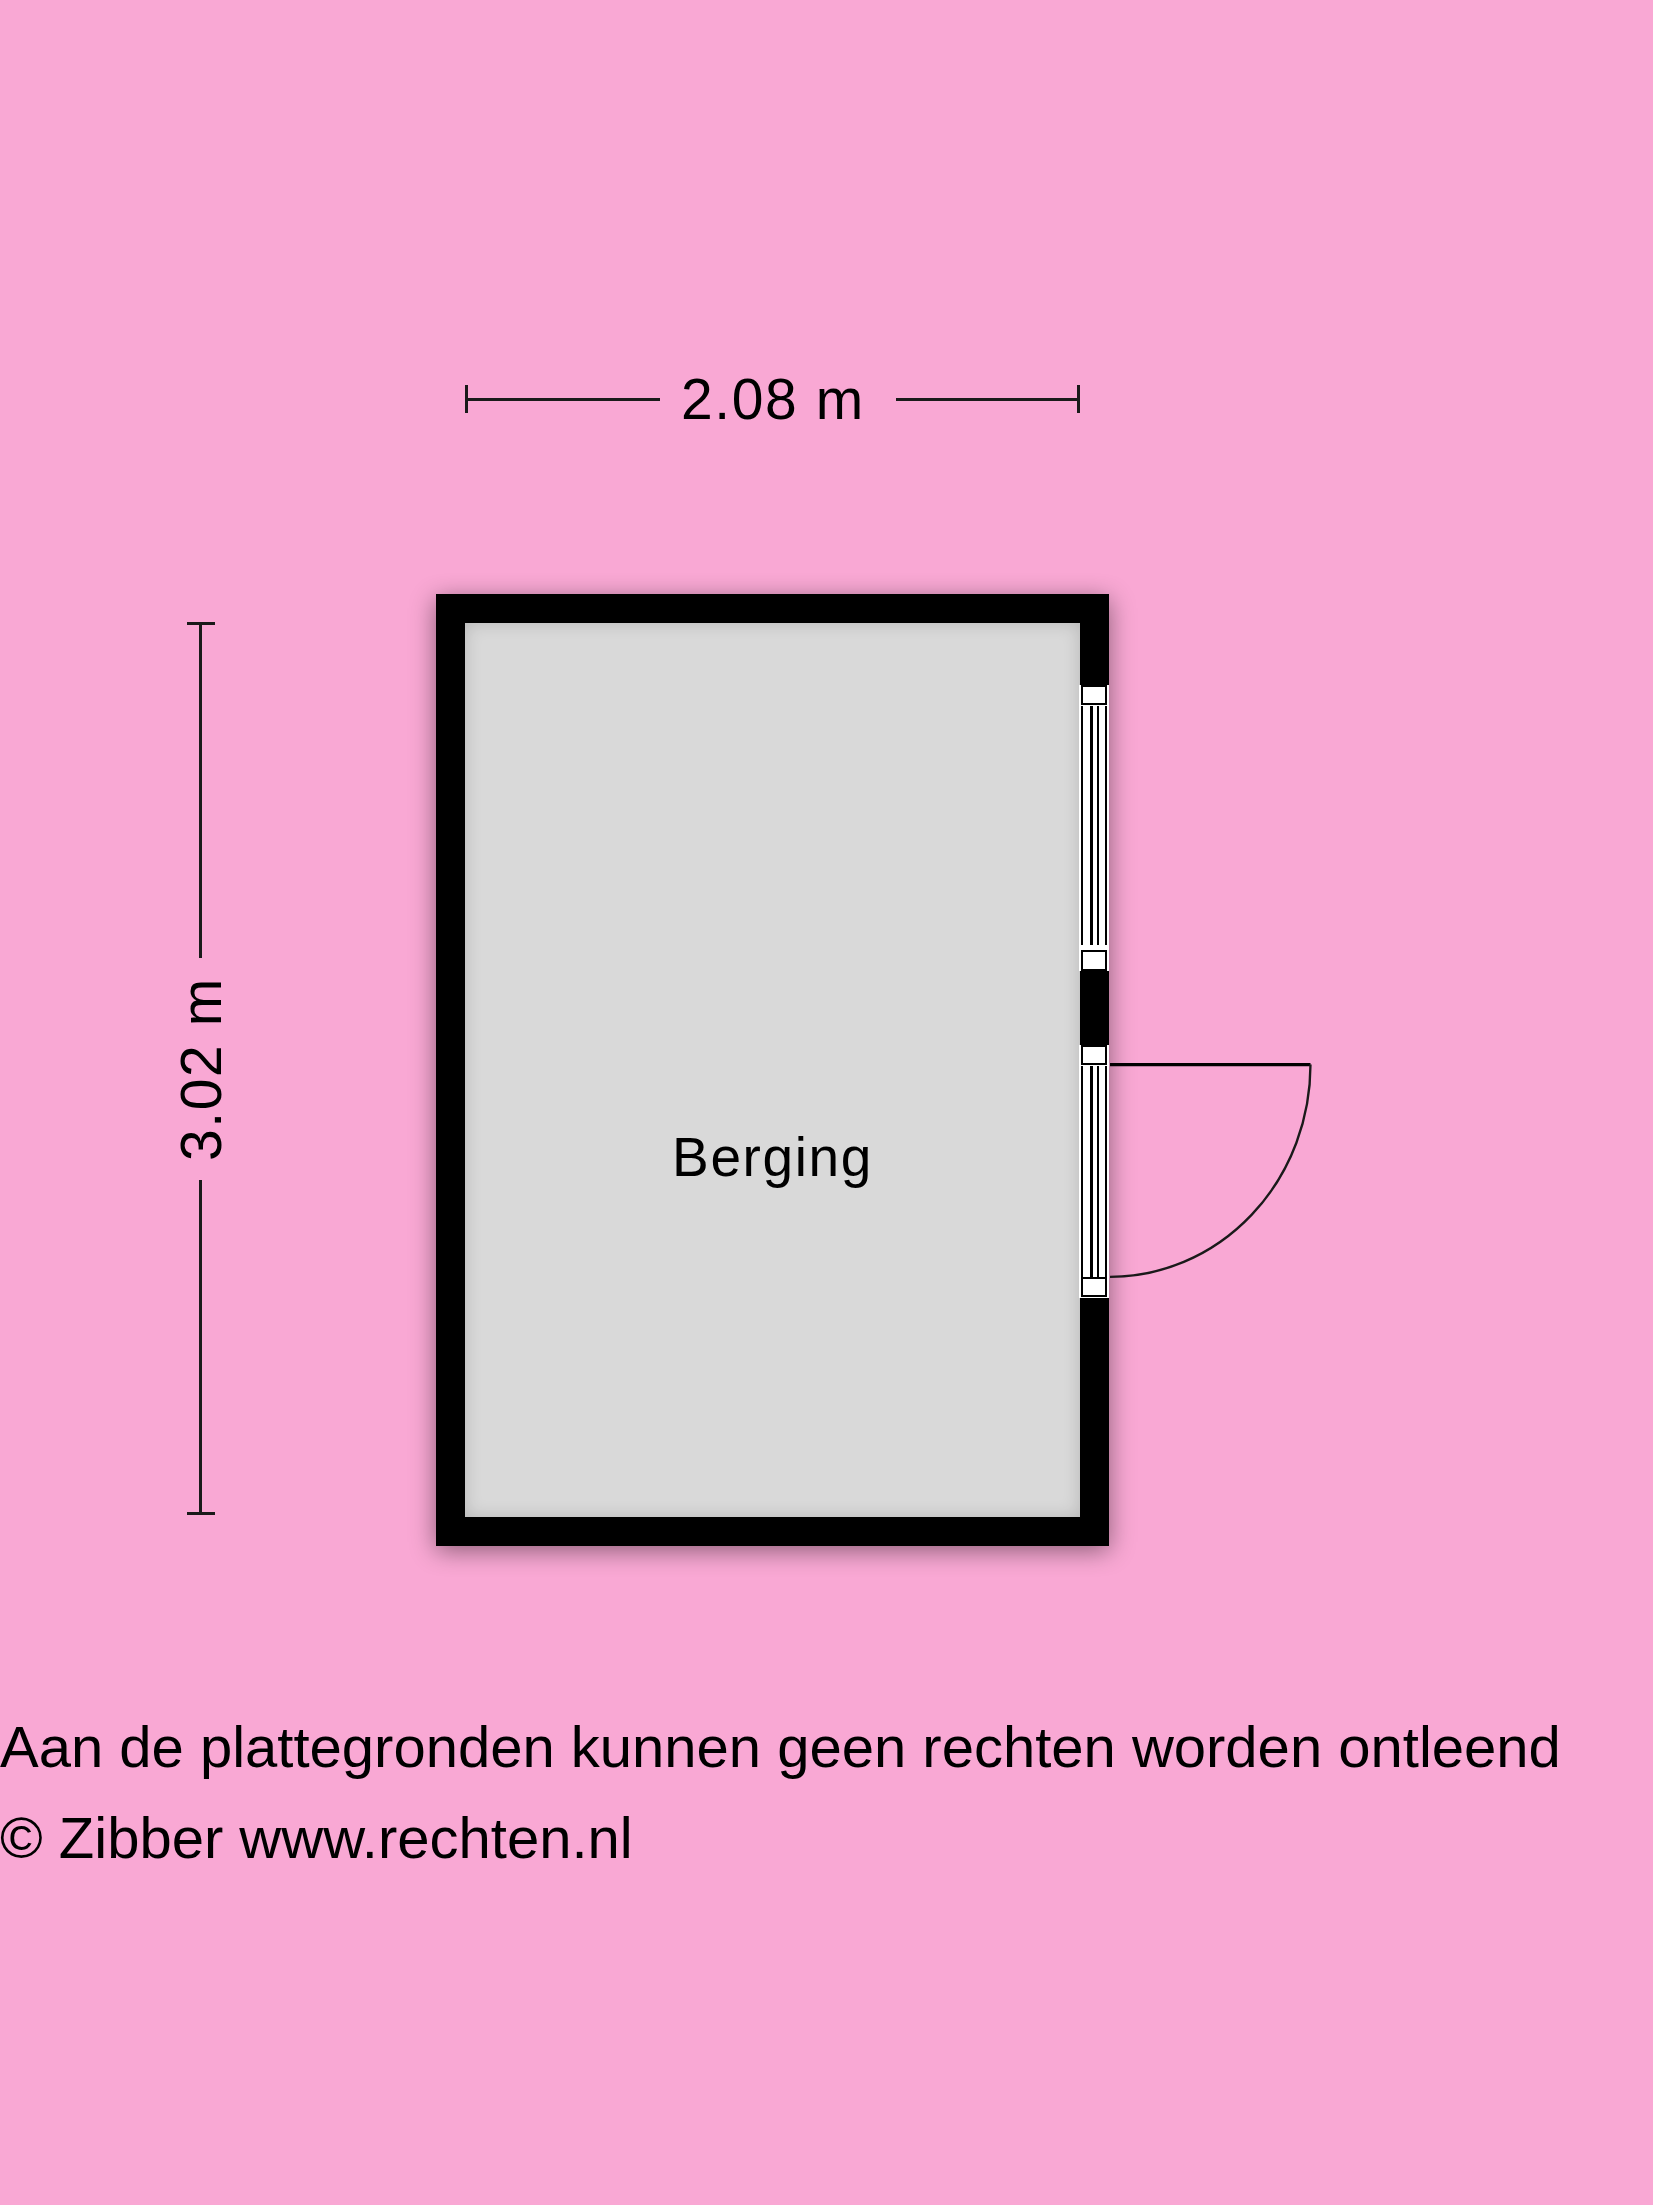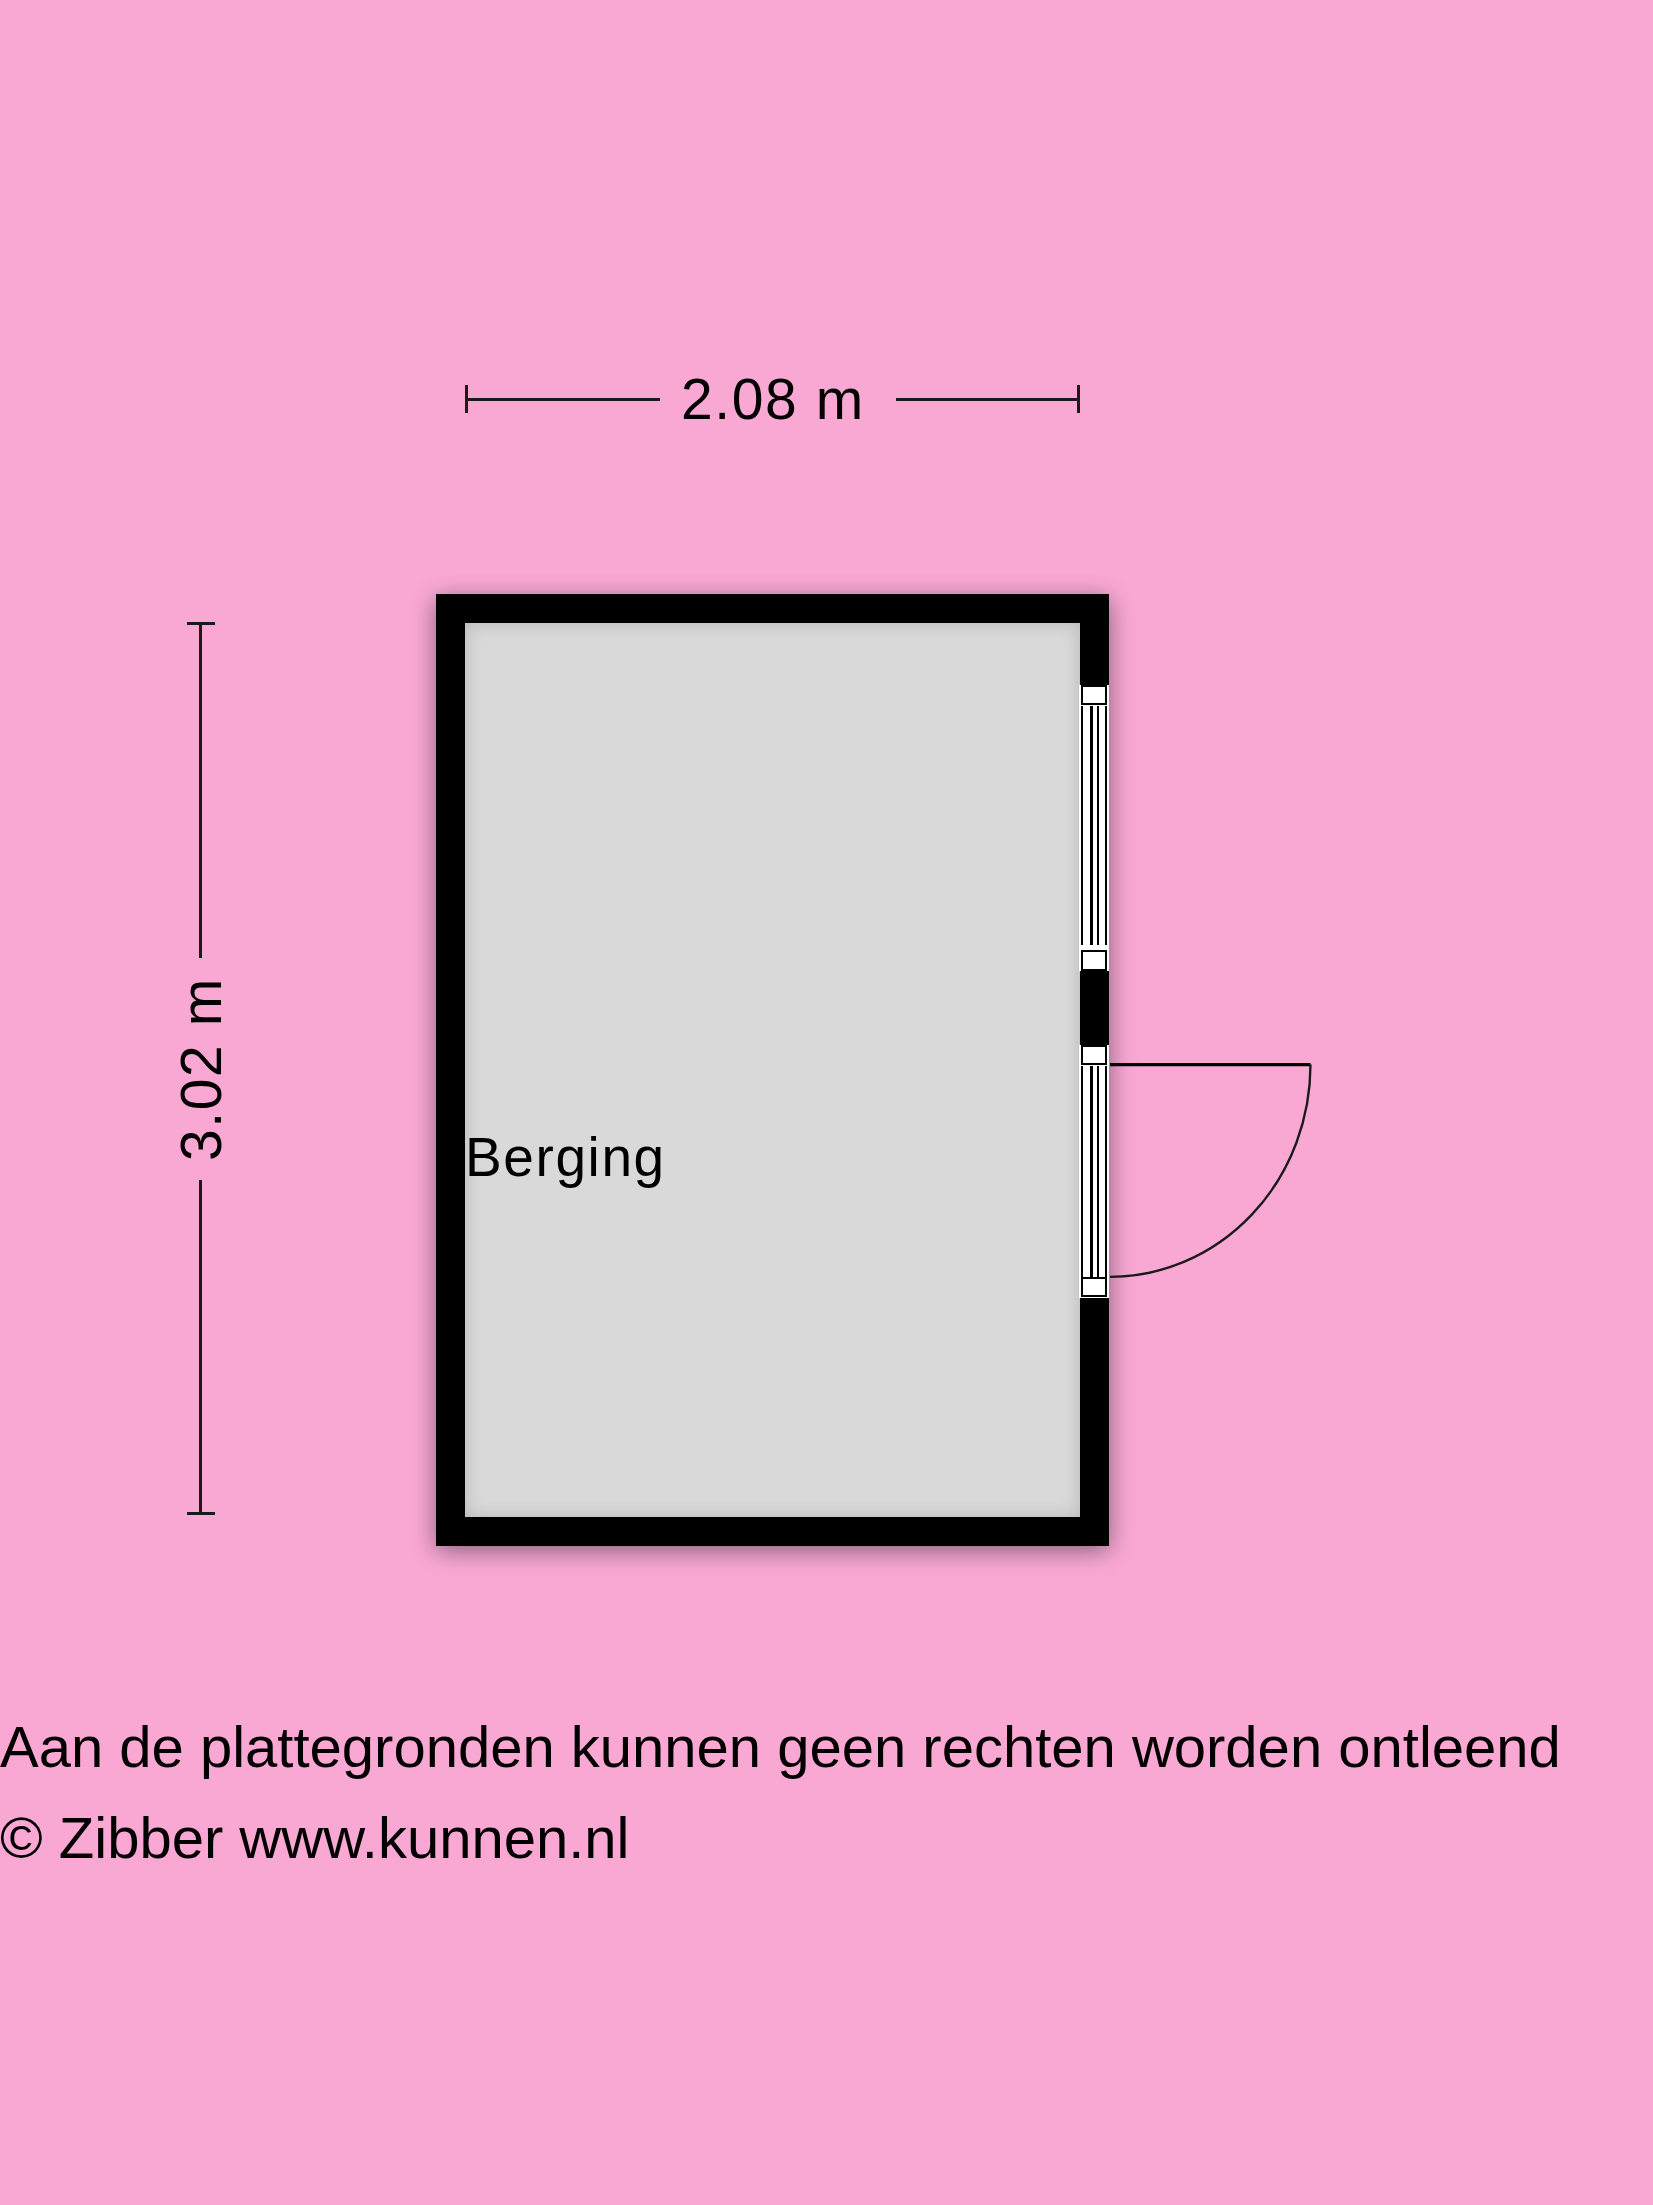--- a/index.html
+++ b/index.html
@@ -30,21 +30,21 @@
   }
   .room-floor {
     position: absolute; left: 29px; top: 29px;
     width: 615px; height: 894px;
     background: #d9d9d9;
     box-shadow: inset 0 0 17.3px rgba(0,0,0,0.16);
   }
   .room-label {
     position: absolute; left: 0; top: 507px; width: 100%;
     height: 55px; line-height: 55px;
-    text-align: left; color: #000000;
+    text-align: center; color: #000000;
     font-size: 55px; letter-spacing: 1.6px;
   }
 
   
   .opening {
     position: absolute; background: #ffffff;
     width: 30px; left: 643px; 
   }
   .opening .cap {
     position: absolute; left: 1.6px; width: 22px;
@@ -128,17 +128,17 @@
     </div>
   </div>
 
   <svg class="door-swing" viewBox="0 0 262 276" xmlns="http://www.w3.org/2000/svg">
     <line x1="0" y1="2" x2="255" y2="2" stroke="#000000" stroke-width="4"></line>
     <path d="M 255 2 A 255 270 0 0 1 0 272" fill="none" stroke="#1a1a1a" stroke-width="3"></path>
   </svg>
 
   <div class="footer">
     <div>Aan de plattegronden kunnen geen rechten worden ontleend</div>
-    <div>© Zibber www.kunnen.nl</div>
+    <div>© Zibber www.rechten.nl</div>
   </div>
 
 </div>
 
 
 </body></html>

